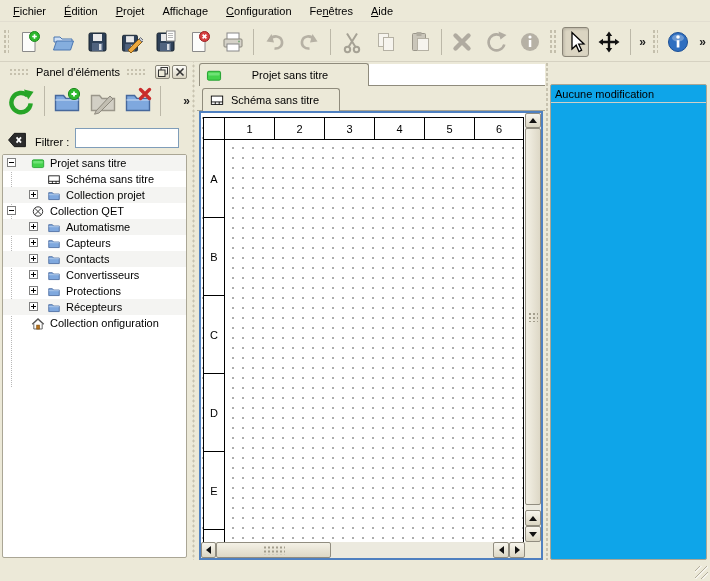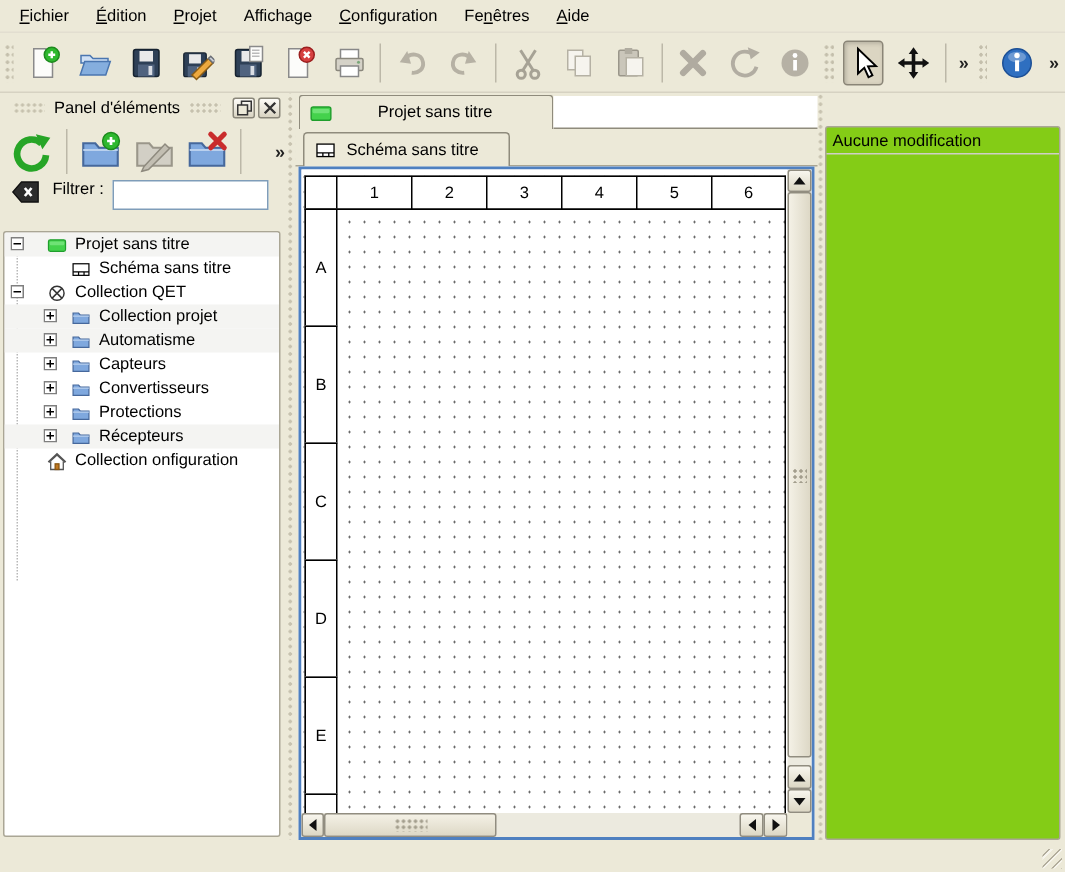--- a/index.html
+++ b/index.html
@@ -48,21 +48,21 @@
   .dock-btn { width:15px; height:14px; margin-left:2px; display:flex; align-items:center;
     justify-content:center; border:1px solid #8a877a; border-radius:2px;
     background:linear-gradient(#fdfcf8,#d9d4c2); }
   
   .ld-toolbar { height:38px; display:flex; align-items:center; padding-left:4px; }
   .ld-btn { width:34px; height:32px; display:flex; align-items:center; justify-content:center;
     border:1px solid transparent; border-radius:3px; margin:0 1px; }
   .ld-sep { width:1px; height:30px; background:#bcb8a8; margin:0 4px; }
   .ld-chevron { font-weight:bold; font-size:12px; color:#222; margin-left:18px; }
   
-  .filter-row { height:28px; display:flex; align-items:flex-start; padding-left:7px; }
+  .filter-row { height:28px; display:flex; align-items:flex-end; padding-left:7px; }
   .filter-label { margin:0 6px 0 8px; }
   .filter-input { width:104px; height:20px; border:1px solid #7f9db9; background:#fff;
     font-family:"Liberation Sans",sans-serif; font-size:11px; padding:0 3px; }
   
   .tree-box { position:absolute; left:2px; top:92px; width:185px; height:404px;
     background:#fff; border:1px solid #aaa695; border-radius:2px; overflow:hidden; }
   .tree-row { height:16px; display:flex; align-items:center; position:relative; }
   .tree-row.alt { background:#f4f4f2; }
   .tree-row .exp { position:absolute; top:3px; }
   .tree-row.lvl0 .exp { left:4px; }
@@ -108,21 +108,21 @@
     width:10px; height:10px;
     background-image:radial-gradient(#a39e8d 1px, transparent 1.2px); background-size:4px 4px; }
   .grip-dots.h { width:22px; height:9px; }
   .tri { width:0; height:0; }
   .tri.up    { border-left:4px solid transparent; border-right:4px solid transparent; border-bottom:5px solid #111; }
   .tri.down  { border-left:4px solid transparent; border-right:4px solid transparent; border-top:5px solid #111; }
   .tri.left  { border-top:4px solid transparent; border-bottom:4px solid transparent; border-right:5px solid #111; }
   .tri.right { border-top:4px solid transparent; border-bottom:4px solid transparent; border-left:5px solid #111; }
   
   .undo-list { position:absolute; left:1px; top:22px; right:3px; bottom:0;
-    background:#84cc16; border:1px solid #aaa695; border-radius:2px; }
+    background:#0ea5e9; border:1px solid #aaa695; border-radius:2px; }
   .undo-item { padding:3px 4px 2px 4px; border-bottom:1px solid #cfcfc7; }
   
   .statusbar { position:absolute; left:0; top:560px; width:710px; height:21px; }
   .size-grip { position:absolute; right:2px; bottom:2px; width:13px; height:13px;
     background:repeating-linear-gradient(135deg, transparent 0 3px, #b2ad9c 3px 4px, #f6f4ec 4px 5px); }
   svg { display:block; }
 </style>
 </head>
 <body>
 
@@ -451,55 +451,64 @@
           <use href="#i-folder-green16"></use>
         </svg>
       <span class="t-label">Projet sans titre</span>
     </div>
     <div class="tree-row lvl1">
       <svg class="t-icon" width="14" height="13">
           <use href="#i-diagram16"></use>
         </svg>
       <span class="t-label">Schéma sans titre</span>
     </div>
+    <div class="tree-row alt lvl1">
+      <svg class="exp" width="9" height="9">
+          <use href="#i-exp-plus"></use>
+        </svg>
+      <svg class="t-icon" width="14" height="13">
+          <use href="#i-folder16"></use>
+        </svg>
+      <span class="t-label">Collection projet</span>
+    </div>
     <div class="tree-row lvl0">
       <svg class="exp" width="9" height="9">
           <use href="#i-exp-minus"></use>
         </svg>
       <svg class="t-icon" width="14" height="13">
           <use href="#i-qet16"></use>
         </svg>
       <span class="t-label">Collection QET</span>
     </div>
     <div class="tree-row alt lvl1">
       <svg class="exp" width="9" height="9">
           <use href="#i-exp-plus"></use>
         </svg>
       <svg class="t-icon" width="14" height="13">
           <use href="#i-folder16"></use>
         </svg>
-      <span class="t-label">Collection projet</span>
+      <span class="t-label">Automatisme</span>
+    </div>
+    <div class="tree-row lvl1">
+      <svg class="exp" width="9" height="9">
+          <use href="#i-exp-plus"></use>
+        </svg>
+      <svg class="t-icon" width="14" height="13">
+          <use href="#i-folder16"></use>
+        </svg>
+      <span class="t-label">Capteurs</span>
     </div>
     <div class="tree-row alt lvl1">
       <svg class="exp" width="9" height="9">
           <use href="#i-exp-plus"></use>
         </svg>
       <svg class="t-icon" width="14" height="13">
           <use href="#i-folder16"></use>
         </svg>
-      <span class="t-label">Automatisme</span>
-    </div>
-    <div class="tree-row lvl1">
-      <svg class="exp" width="9" height="9">
-          <use href="#i-exp-plus"></use>
-        </svg>
-      <svg class="t-icon" width="14" height="13">
-          <use href="#i-folder16"></use>
-        </svg>
-      <span class="t-label">Capteurs</span>
+      <span class="t-label">Contacts</span>
     </div>
     <div class="tree-row lvl1">
       <svg class="exp" width="9" height="9">
           <use href="#i-exp-plus"></use>
         </svg>
       <svg class="t-icon" width="14" height="13">
           <use href="#i-folder16"></use>
         </svg>
       <span class="t-label">Convertisseurs</span>
     </div>

